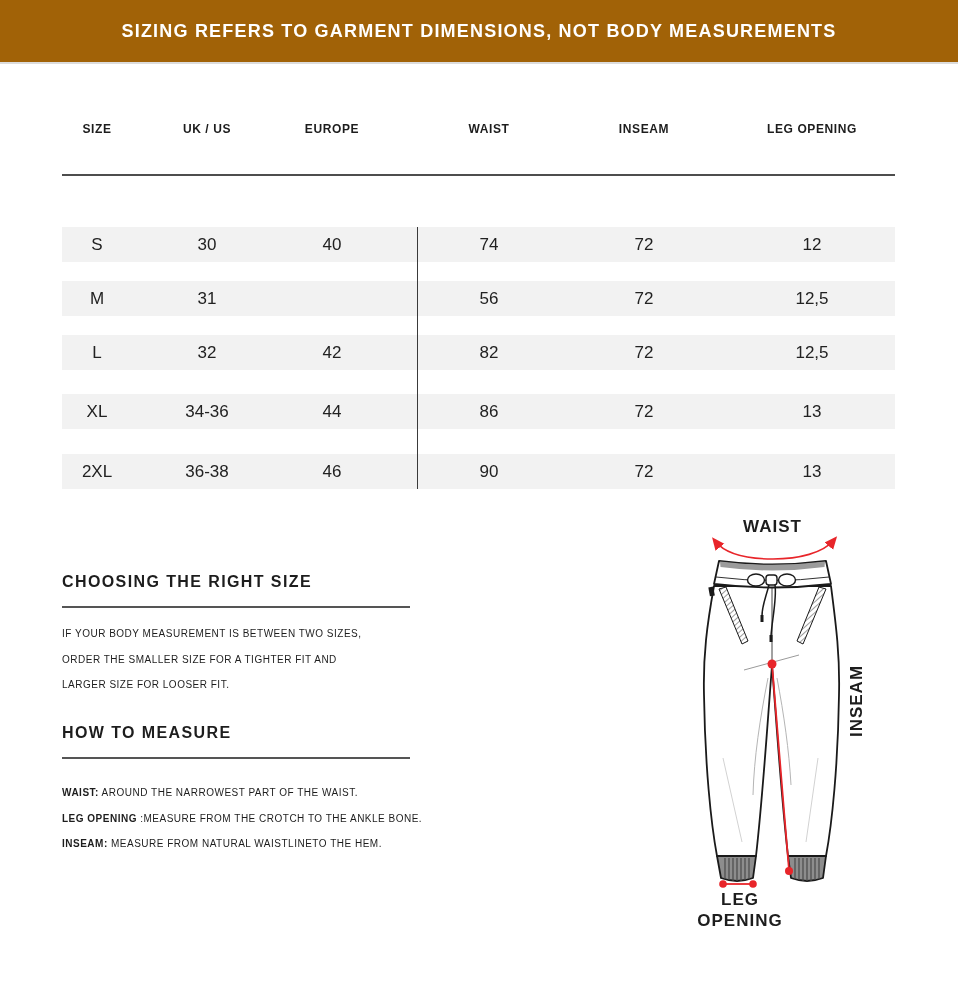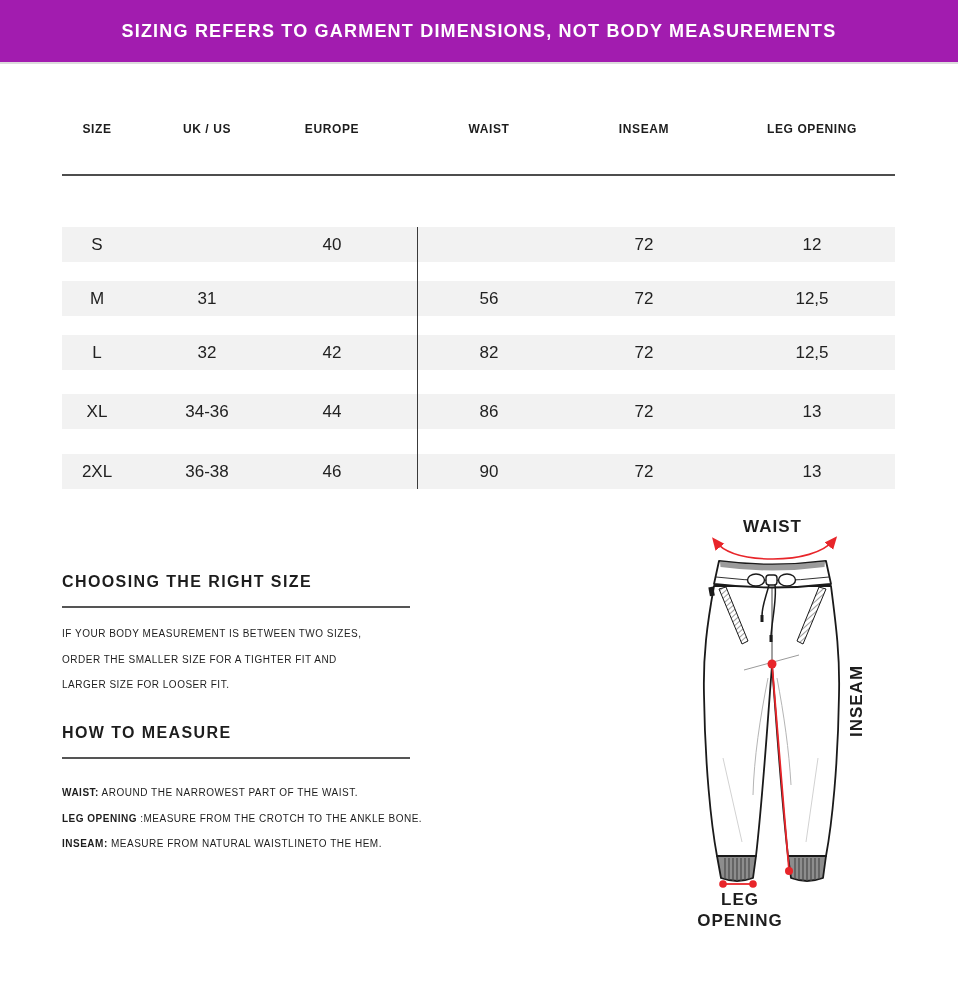--- a/index.html
+++ b/index.html
@@ -4,21 +4,21 @@
 <style>
   html,body{margin:0;padding:0;}
   body{
     width:958px;height:999px;position:relative;background:#ffffff;
     font-family:"Liberation Sans", sans-serif;color:#1d1d1d;overflow:hidden;
   }
   .abs{position:absolute;}
 
   
   .banner{
-    left:0;top:0;width:958px;height:62px;background:#a21caf;
+    left:0;top:0;width:958px;height:62px;background:#a16207;
     display:flex;align-items:center;justify-content:center;
   }
   .banner-text{color:#ffffff;font-size:18px;font-weight:700;letter-spacing:1.2px;}
   .banner-edge{left:0;top:62px;width:958px;height:2px;background:#dcdcdc;}
 
   
   .tbl-header{left:62px;top:118px;width:833px;height:22px;}
   .tbl-rule{left:62px;top:174px;width:833px;height:2px;background:#4d4d4d;}
   .tbl-row{left:62px;width:833px;height:35px;background:#f2f2f2;}
   .tbl-divider{left:417px;top:227px;width:1px;height:262px;background:#3a3a3a;}
@@ -56,21 +56,23 @@
   <span class="hcell c1">UK / US</span>
   <span class="hcell c2">EUROPE</span>
   <span class="hcell c3">WAIST</span>
   <span class="hcell c4">INSEAM</span>
   <span class="hcell c5">LEG OPENING</span>
 </div>
 <div class="abs tbl-rule"></div>
 
 <div class="abs tbl-row" style="top:227px">
   <span class="cell c0">S</span>
+  <span class="cell c1">30</span>
   <span class="cell c2">40</span>
+  <span class="cell c3">74</span>
   <span class="cell c4">72</span>
   <span class="cell c5">12</span>
 </div>
 <div class="abs tbl-row" style="top:281px">
   <span class="cell c0">M</span>
   <span class="cell c1">31</span>
   <span class="cell c3">56</span>
   <span class="cell c4">72</span>
   <span class="cell c5">12,5</span>
 </div>

